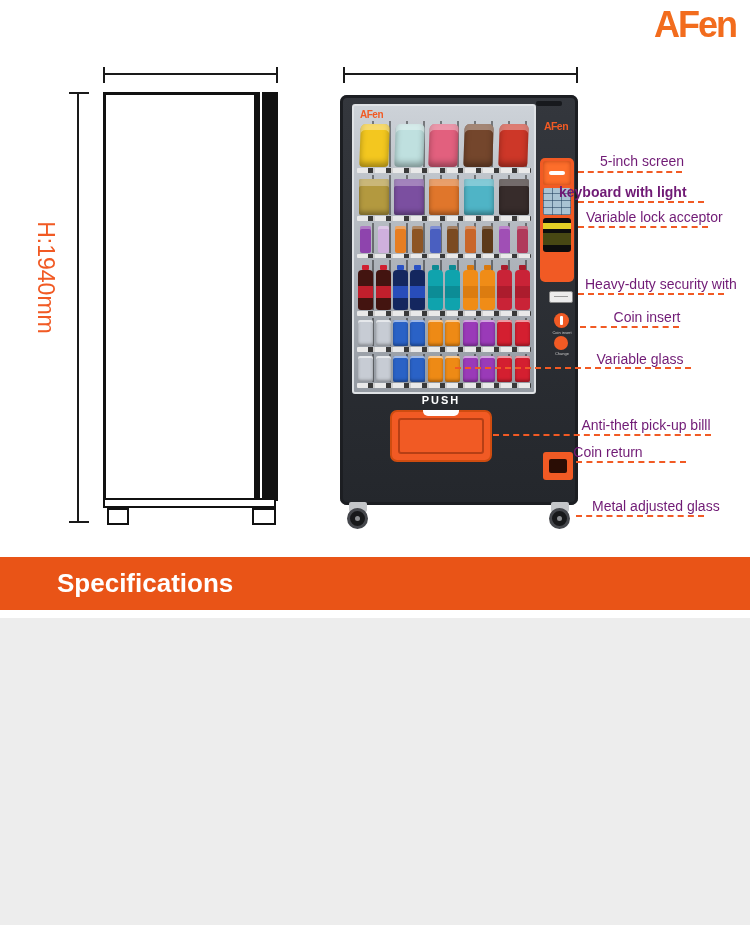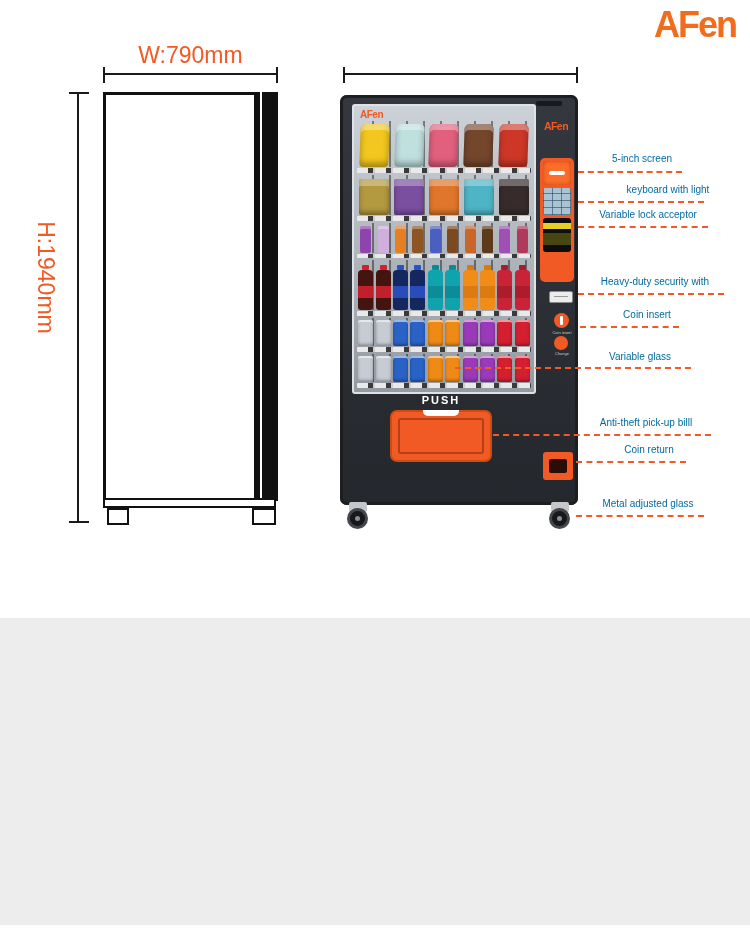--- a/index.html
+++ b/index.html
@@ -93,48 +93,47 @@
   .coin-return::after{content:"";position:absolute;left:6px;top:7px;width:18px;height:14px;background:#2a0d05;border-radius:2px;}
   .caster{position:absolute;width:30px;height:30px;}
   .caster .bracket{position:absolute;left:5px;top:0;width:18px;height:10px;background:#c4c6c9;border-radius:2px;}
   .caster .wheel{position:absolute;left:3px;top:6px;width:21px;height:21px;border-radius:50%;
                  background:#17181a;border:3px solid #45474c;box-sizing:border-box;}
   .caster .wheel::after{content:"";position:absolute;left:5px;top:5px;width:5px;height:5px;border-radius:50%;background:#8b8d90;}
   .cast1{left:344px;top:502px;}
   .cast2{left:546px;top:502px;}
 
   
-  .co-label{position:absolute;font-size:10px;color:#0369a1;text-align:center;white-space:nowrap;}
+  .co-label{position:absolute;font-size:14px;color:#701a75;text-align:center;white-space:nowrap;}
   .co-line{position:absolute;height:0;border-top:2px dashed #f15a24;}
   .c1t{left:592px;top:153px;width:100px;} .c1l{left:578px;top:171px;width:104px;}
-  .c2t{left:608px;top:184px;width:120px;} .c2l{left:578px;top:201px;width:126px;}
+  .c2t{left:559px;top:184px;width:120px;font-weight:bold;} .c2l{left:578px;top:201px;width:126px;}
   .c3t{left:586px;top:209px;width:124px;} .c3l{left:578px;top:226px;width:130px;}
   .c4t{left:585px;top:276px;width:140px;} .c4l{left:578px;top:293px;width:146px;}
   .c5t{left:597px;top:309px;width:100px;} .c5l{left:580px;top:326px;width:99px;}
   .c6t{left:590px;top:351px;width:100px;} .c6l{left:455px;top:367px;width:236px;}
   .c7t{left:581px;top:417px;width:130px;} .c7l{left:493px;top:434px;width:218px;}
-  .c8t{left:599px;top:444px;width:100px;} .c8l{left:576px;top:461px;width:110px;}
+  .c8t{left:558px;top:444px;width:100px;} .c8l{left:576px;top:461px;width:110px;}
   .c9t{left:592px;top:498px;width:112px;} .c9l{left:576px;top:515px;width:128px;}
 
   
   .spec-banner{position:absolute;left:0;top:557px;width:750px;height:53px;background:#e95417;}
   .spec-banner .title{position:absolute;left:57px;top:0;line-height:53px;
                       font-size:26px;font-weight:700;color:#fff;}
 
   
   .spec-panel{position:absolute;left:0;top:618px;width:750px;height:307px;background:#ededed;}
 </style>
 </head>
 <body>
 
 <div class="page">
 
   <div class="brand-logo">AFen</div>
 
-  <div class="dim-label dim-w1">W:790mm</div>
   <div class="dim-h-line line-w1"></div>
   <div class="dim-h-line line-w2"></div>
   <div class="dim-v-line"></div>
   <div class="dim-label dim-hlabel">H:1940mm</div>
 
   <div class="side-cab"></div>
   <div class="side-door-line"></div>
   <div class="side-back"></div>
   <div class="side-base"></div>
   <div class="side-foot f1"></div>
@@ -251,20 +250,23 @@
   <div class="co-line c5l"></div>
   <div class="co-label c6t">Variable glass</div>
   <div class="co-line c6l"></div>
   <div class="co-label c7t">Anti-theft pick-up billl</div>
   <div class="co-line c7l"></div>
   <div class="co-label c8t">Coin return</div>
   <div class="co-line c8l"></div>
   <div class="co-label c9t">Metal adjusted glass</div>
   <div class="co-line c9l"></div>
 
+  <div class="spec-banner">
+    <div class="title">Specifications</div>
+  </div>
 
   <div class="spec-panel">
     
 
     
     
   </div>
 
 </div>
 

